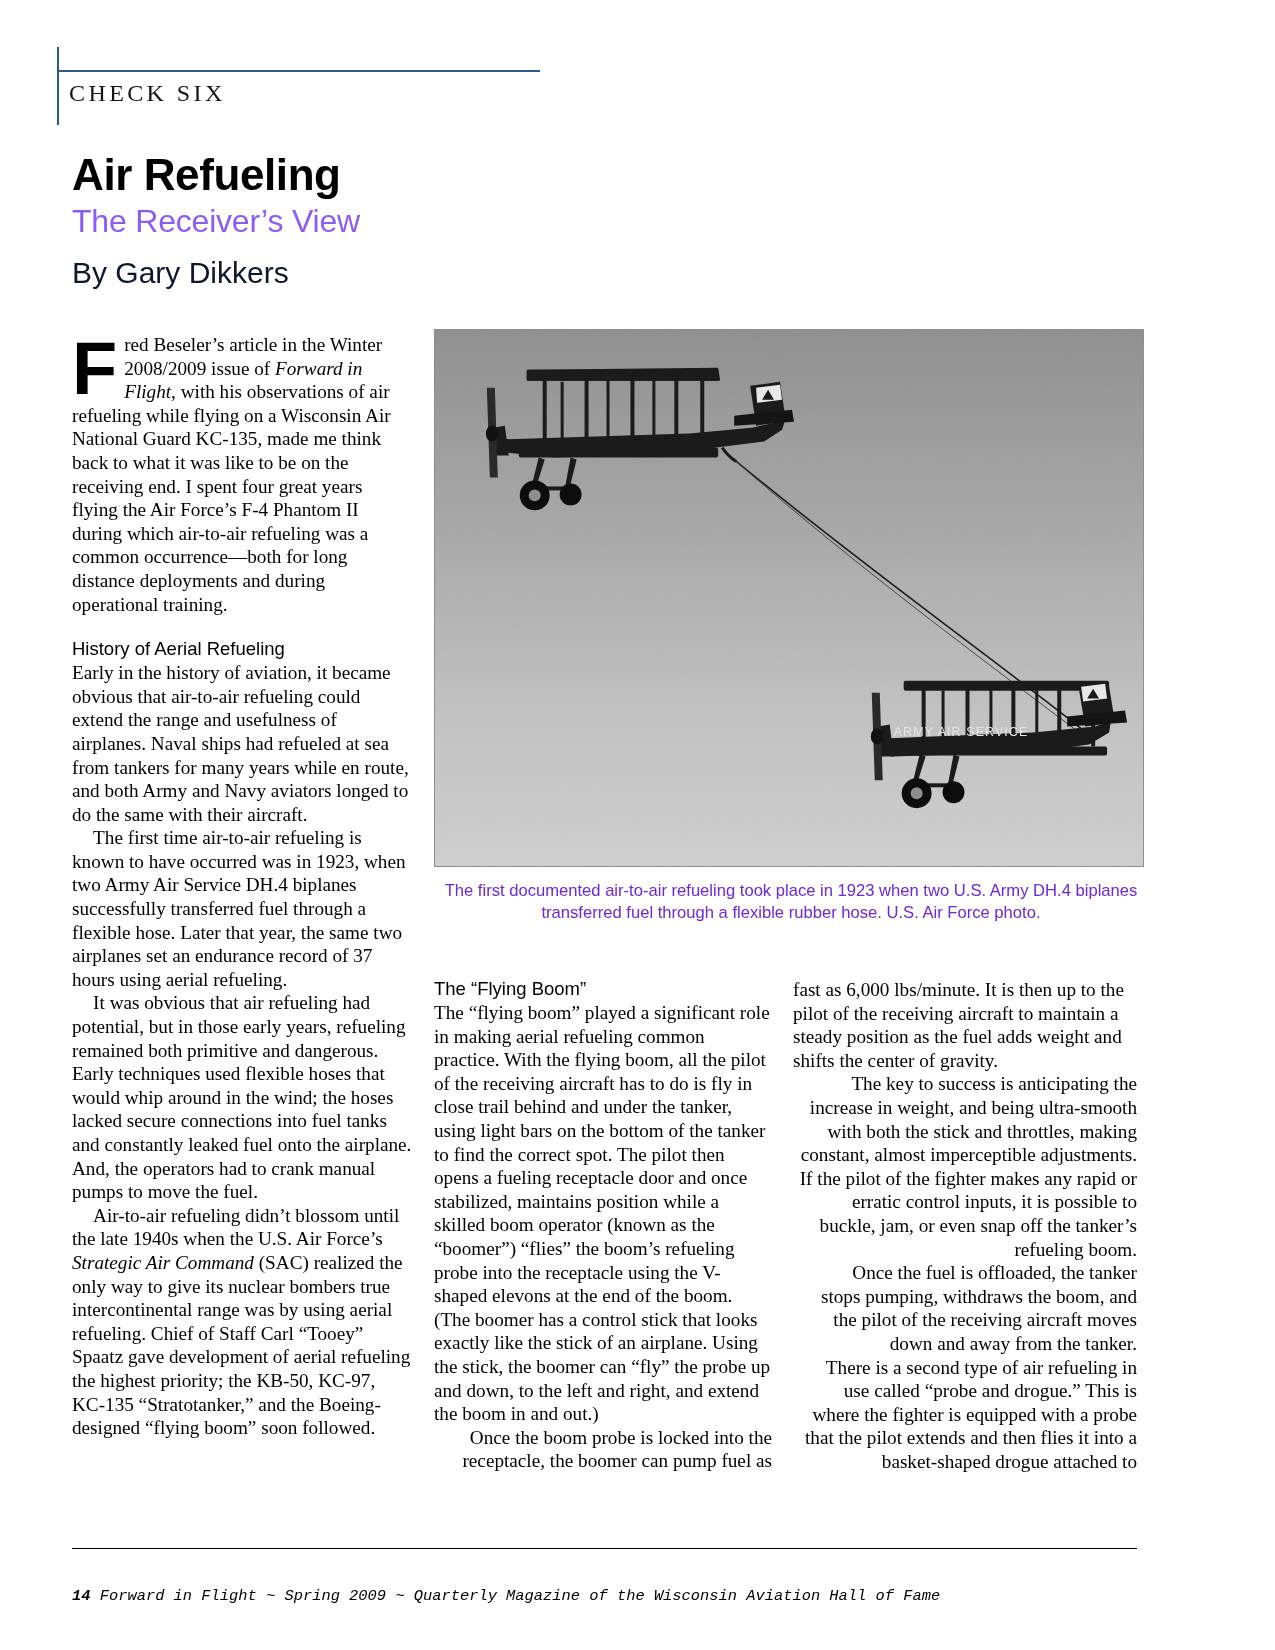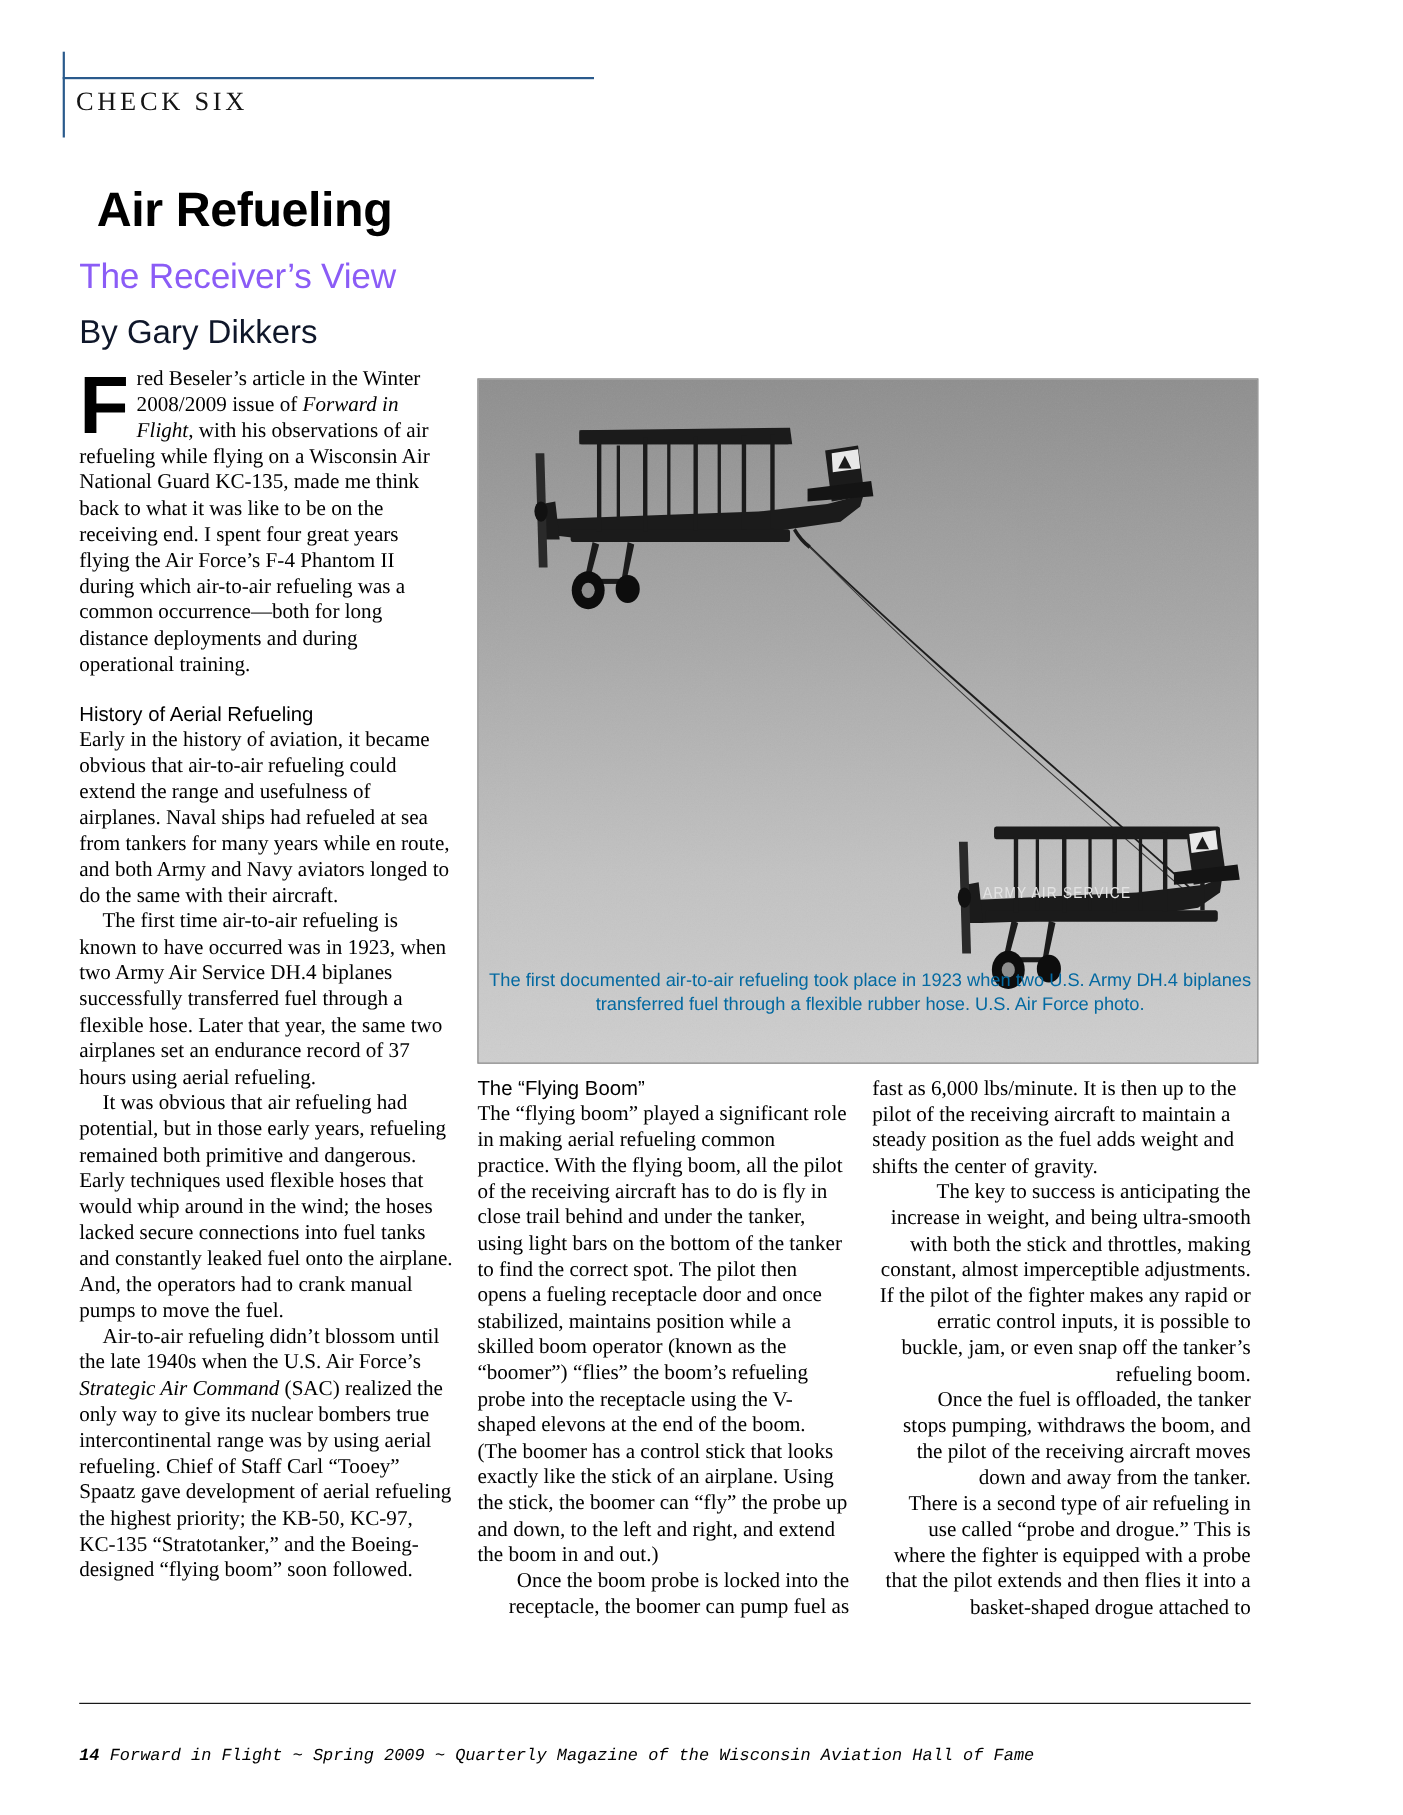--- a/index.html
+++ b/index.html
@@ -55,21 +55,21 @@
     position: absolute;
     left: 72px; top: 150px;
     width: 600px;
   }
   .headline {
     font-family: "Liberation Sans", "DejaVu Sans", sans-serif;
     font-weight: bold;
     font-size: 44px;
     line-height: 50px;
     letter-spacing: -0.4px;
-    margin: 16px;
+    margin: 0;
     color: #000;
   }
   .subhead {
     font-family: "Liberation Sans", "DejaVu Sans", sans-serif;
     font-weight: normal;
     font-size: 32px;
     line-height: 38px;
     margin: 2px 0 0 0;
     letter-spacing: -0.2px;
     color: #8b5cf6;
@@ -109,37 +109,37 @@
     font-family: "Liberation Sans", "DejaVu Sans", sans-serif;
     font-weight: normal;
     font-size: 18.5px;
     line-height: 22px;
     margin: 22px 0 1px 0;
   }
 
   
   .photo-wrap {
     position: absolute;
-    left: 434px; top: 344px;
-    width: 710px; height: 623px;
+    left: 434px; top: 329px;
+    width: 710px; height: 538px;
     border: 1px solid #8e8e8e;
     overflow: hidden;
     background: #b9b9b9;
   }
   .photo-svg { display: block; width: 100%; height: 100%; }
 
   .photo-caption {
     position: absolute;
     left: 441px; top: 880px;
     width: 700px;
     font-family: "Liberation Sans", "DejaVu Sans", sans-serif;
     font-size: 16.6px;
     line-height: 21.5px;
     text-align: center;
-    color: #0369a1;
+    color: #6d28d9;
   }
 
   
   .col-mid {
     position: absolute;
     left: 434px; top: 978px;
     width: 338px;
     font-size: 19.2px;
     line-height: 23.6px;
   }

